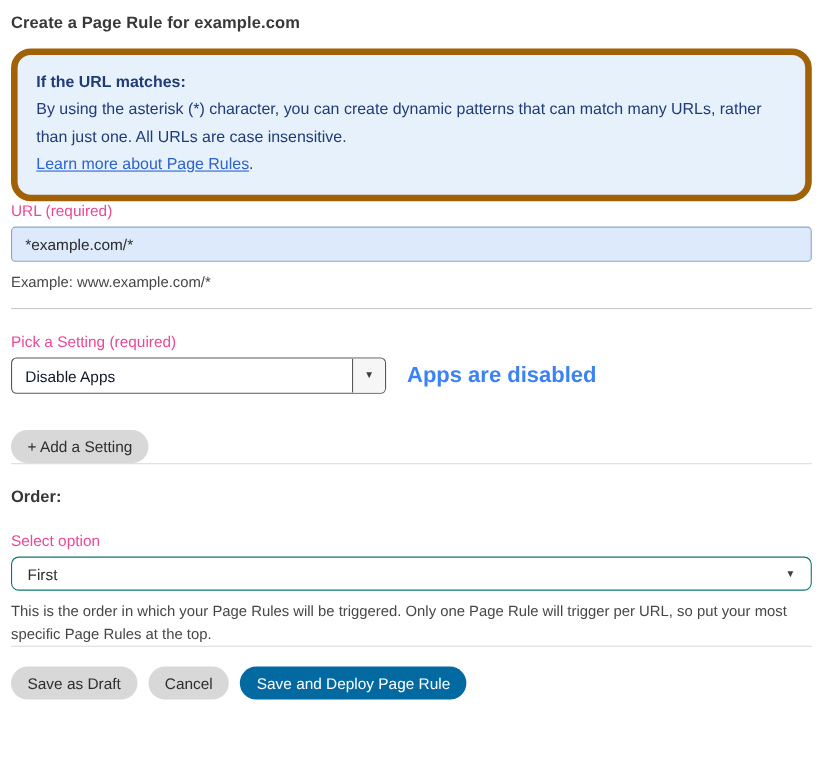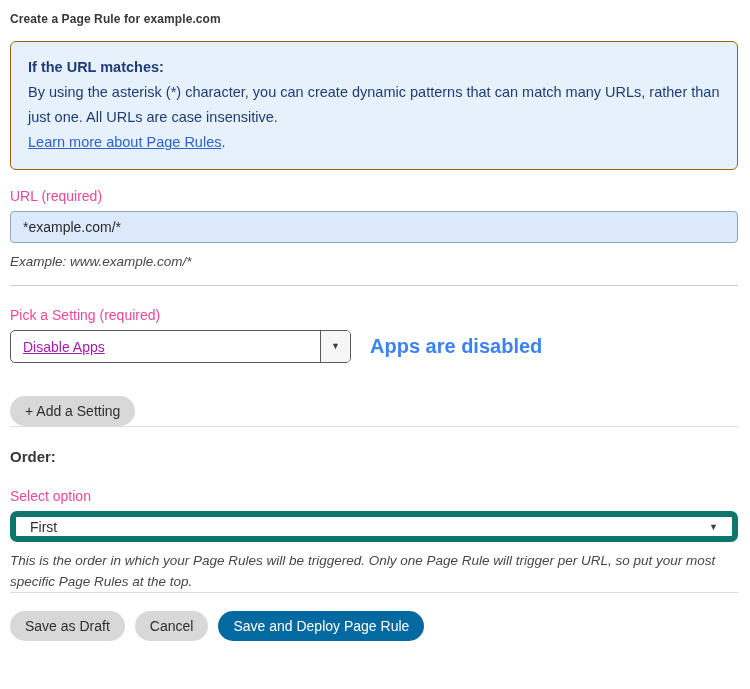--- a/index.html
+++ b/index.html
@@ -5,37 +5,36 @@
   * { margin: 0; padding: 0; box-sizing: border-box; }
   html, body { width: 750px; height: 689px; background: #ffffff; }
   body {
     font-family: "Liberation Sans", "DejaVu Sans", sans-serif;
     color: #3a3a3a;
     padding: 10px 12px 0 10px;
     font-size: 14px;
   }
 
   .page-title {
-    font-size: 12px;
+    font-size: 15px;
     font-weight: bold;
     color: #383838;
     margin: 2px 0 15px 0;
     letter-spacing: 0.1px;
   }
 
   
   .info-box {
     background: #e7f1fb;
-    border: 1px solid #a16207;
-    border-radius: 6px;
+    border: 6px solid #a16207;
+    border-radius: 18px;
     padding: 13px 17px 14px 17px;
     color: #1f3c77;
     line-height: 25px;
     font-size: 14.5px;
-    margin-bottom: 18px;
   }
   .info-box .info-heading {
     font-weight: bold;
     font-size: 14.5px;
     color: #1f3c77;
   }
   .info-box a.info-link {
     color: #2b63cf;
     text-decoration: underline;
     cursor: pointer;
@@ -47,21 +46,20 @@
     display: block;
     color: #ec4899;
     font-size: 14px;
     margin-bottom: 7px;
   }
   .helper-text {
     color: #474747;
     font-size: 13.5px;
     margin-top: 8px;
     line-height: 21px;
-    font-style: italic;
   }
 
   
   .url-input {
     width: 100%;
     height: 32px;
     background: #ddeafc;
     border: 1px solid #8aa5c6;
     border-radius: 4px;
     padding: 0 12px;
@@ -100,22 +98,21 @@
     border-radius: 5px;
     overflow: hidden;
     cursor: pointer;
   }
   .custom-select .select-value {
     flex: 1;
     display: flex;
     align-items: center;
     padding-left: 12px;
     font-size: 14px;
-    color: #a21caf;
-    text-decoration: underline;
+    color: #0f172a;
   }
   .custom-select .select-arrow-btn {
     width: 30px;
     display: flex;
     align-items: center;
     justify-content: center;
     background: #f6f6f6;
     border-left: 1.5px solid #595959;
   }
   .caret-down {
@@ -153,21 +150,21 @@
     color: #ffffff;
   }
   .add-setting-btn { margin-top: 33px; }
 
   
   .order-select {
     position: relative;
     width: 100%;
     height: 31px;
     background: #ffffff;
-    border: 6px solid #0f766e;
+    border: 1px solid #0f766e;
     border-radius: 7px;
     display: flex;
     align-items: center;
     padding: 0 14px;
     font-size: 14px;
     color: #2e2e2e;
     cursor: pointer;
   }
   .order-select .caret-down {
     position: absolute;

